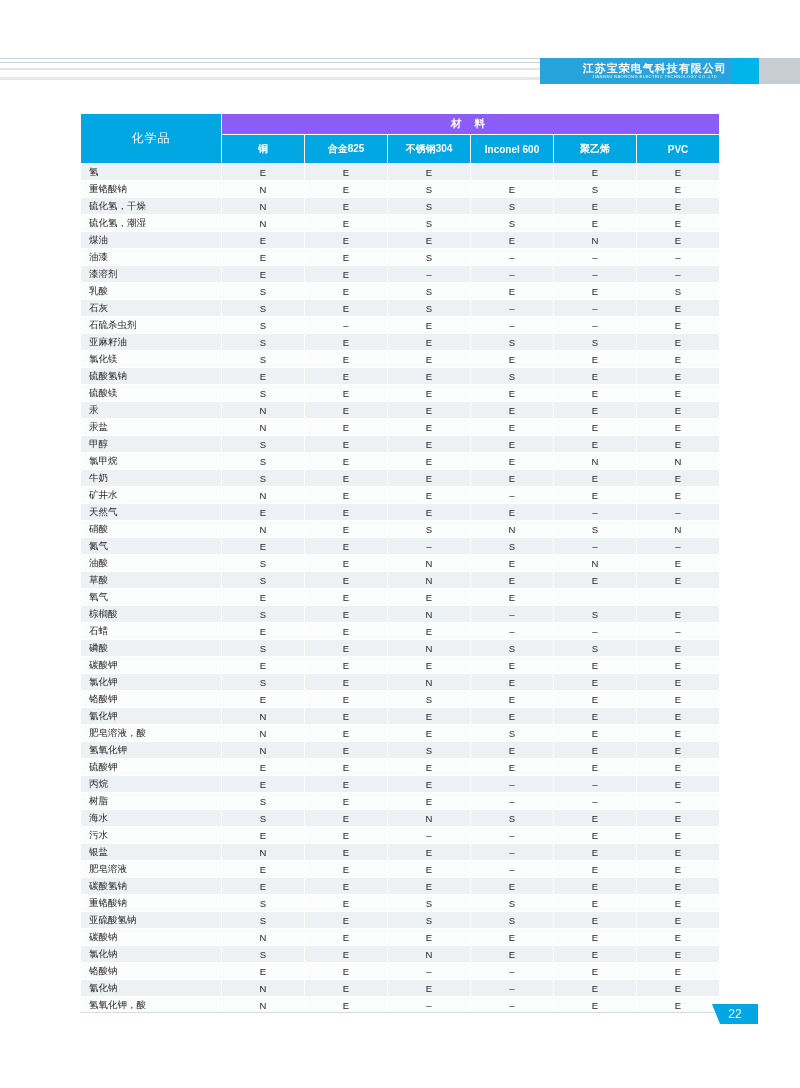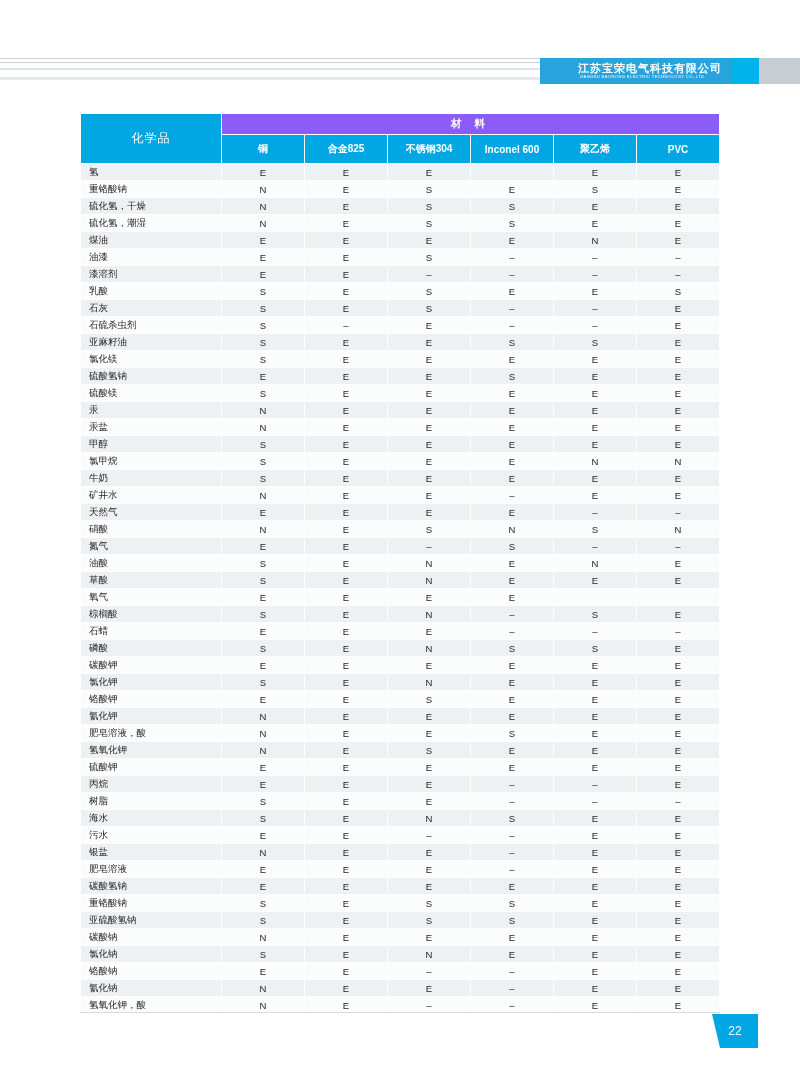--- a/index.html
+++ b/index.html
@@ -51,20 +51,21 @@
     width: 260px;
     display: flex;
     align-items: stretch;
   }
   .logo-blue {
     background: #29a3dc;
     width: 180px;
     display: flex;
     flex-direction: column;
     justify-content: center;
+    align-items: center;
     color: #ffffff;
     padding-left: 38px;
   }
   .logo-cn {
     font-size: 11px;
     letter-spacing: 1px;
     line-height: 12px;
     font-weight: bold;
   }
   .logo-en {
@@ -146,23 +147,23 @@
     position: absolute;
     left: 80px;
     top: 8px;
     width: 640px;
     height: 1px;
     background: #d6dce0;
   }
   .page-badge {
     position: absolute;
     right: 42px;
-    top: 10px;
+    top: 0px;
     width: 46px;
-    height: 34px;
+    height: 20px;
     background: #00a7e3;
     color: #ffffff;
     font-size: 12px;
     display: flex;
     align-items: center;
     justify-content: center;
     clip-path: polygon(0 0, 100% 0, 100% 100%, 8px 100%);
   }
 </style>
 </head>

